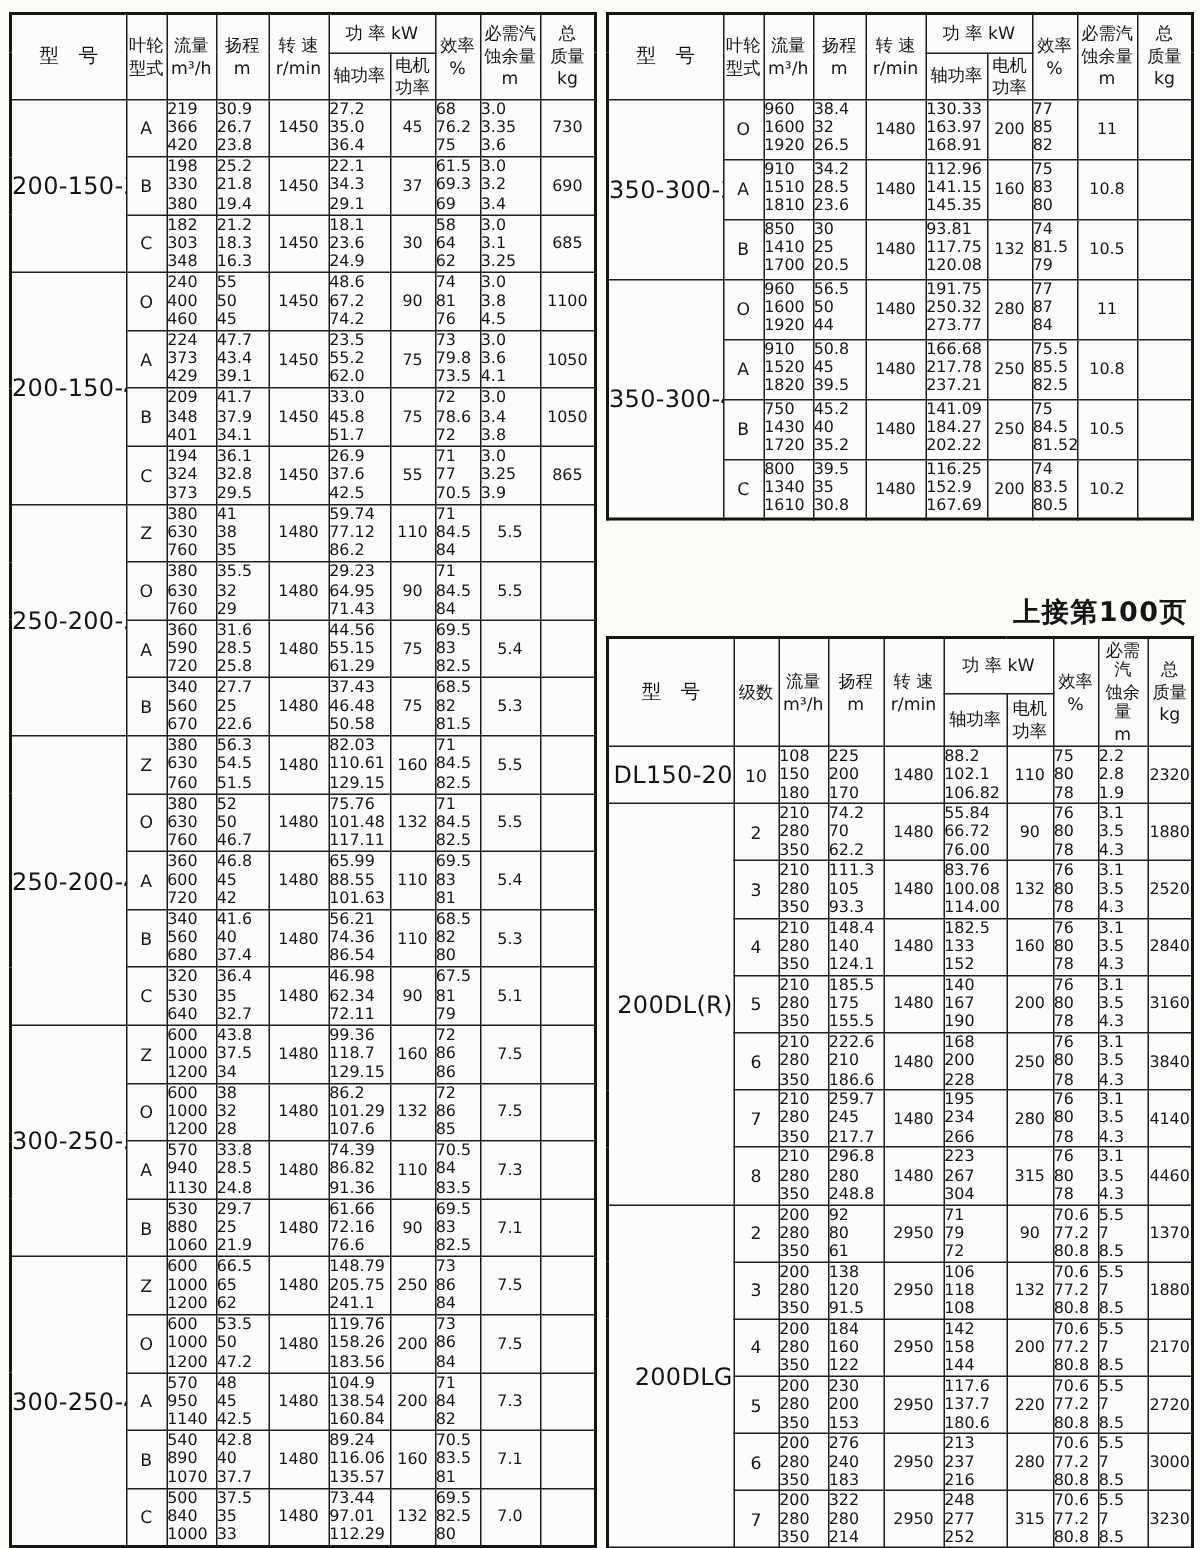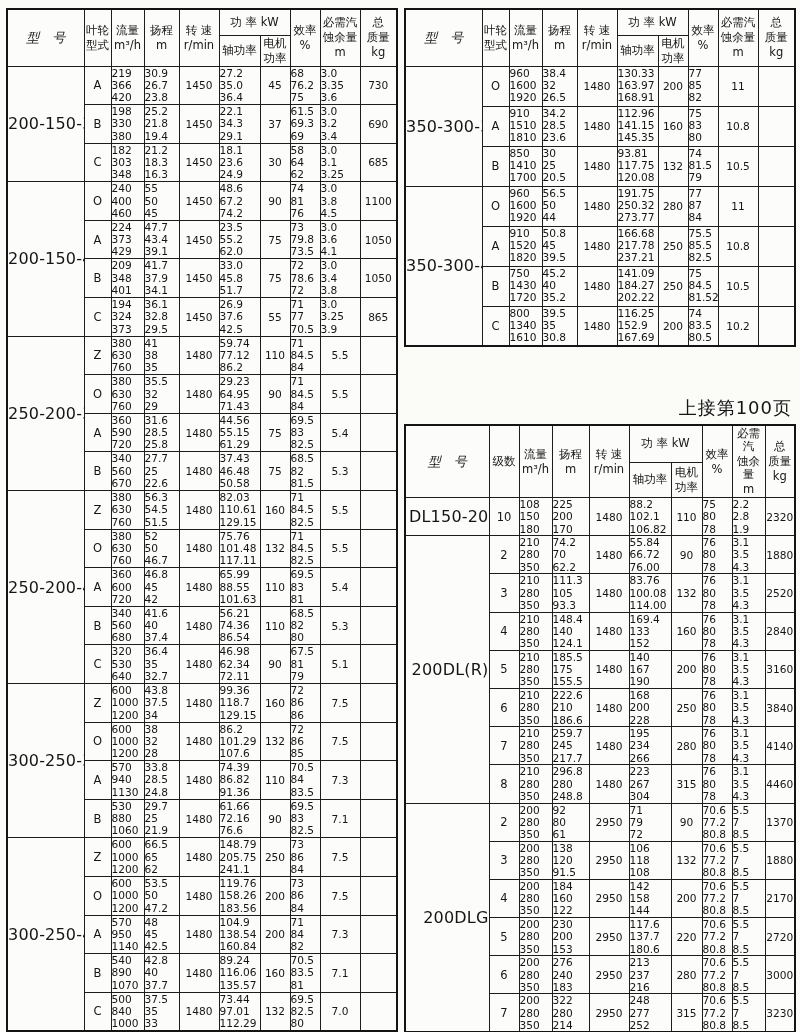--- a/index.html
+++ b/index.html
@@ -27,21 +27,21 @@
   }
   
   th.hd {
     font-weight: bold;
     font-size: 11.5px;
     line-height: 13px;
     text-align: center;
     vertical-align: middle;
   }
   th.hd .hline { padding: 1px 0; }
-  th.model-h { font-size: 13px; font-style: italic; }
+  th.model-h { font-size: 13px; }
   
   td.num {
     vertical-align: top;
     text-align: left;
     font-size: 10.6px;
     line-height: 12.3px;
     padding: 1px 0 0 3px;
     white-space: nowrap;
   }
   td.ctr {
@@ -72,21 +72,21 @@
   #tbl-rtop  thead tr.h1 { height:26px; }  #tbl-rtop  thead tr.h2 { height:24px; }
   #tbl-rbot  thead tr.h1 { height:33px; }  #tbl-rbot  thead tr.h2 { height:30px; }
   #tbl-left  tbody td { height:38.6px; }
   #tbl-rtop  tbody td { height:40px; }
   #tbl-rbot  tbody td { height:38.2px; }
 
   .caption {
     position: absolute;
     top: 396px; right: 8px;
     font-size: 18px;
-    font-weight: normal;
+    font-weight: bold;
     letter-spacing: 1px;
   }
 </style>
 </head>
 <body>
 
 <div class="canvas">
   <div id="tbl-left">
       <table class="spec">
         <colgroup>
@@ -1287,21 +1287,21 @@
               <div class="hline">280</div>
               <div class="hline">350</div>
             </td>
             <td class="num">
               <div class="hline">148.4</div>
               <div class="hline">140</div>
               <div class="hline">124.1</div>
             </td>
             <td class="ctr">1480</td>
             <td class="num">
-              <div class="hline">169.4</div>
+              <div class="hline">182.5</div>
               <div class="hline">133</div>
               <div class="hline">152</div>
             </td>
             <td class="ctr">160</td>
             <td class="num">
               <div class="hline">76</div>
               <div class="hline">80</div>
               <div class="hline">78</div>
             </td>
             <td class="num">

